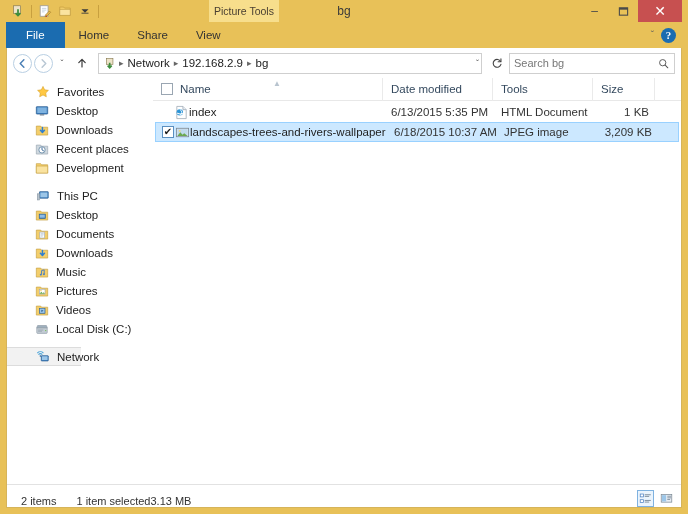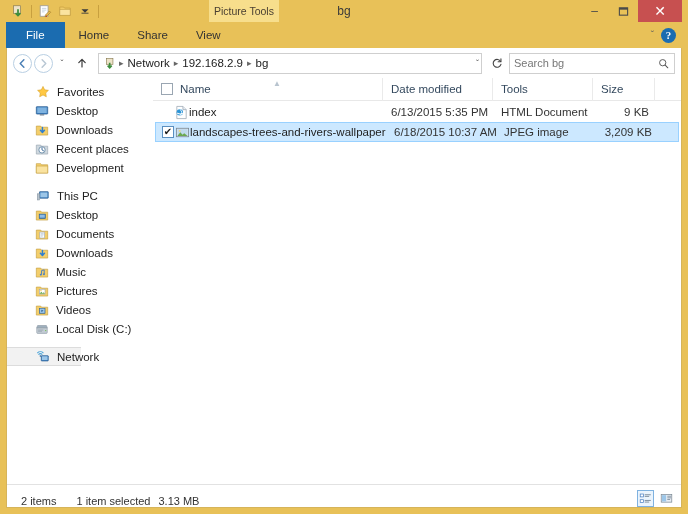--- a/index.html
+++ b/index.html
@@ -244,21 +244,21 @@
   .statusbar {
     height: 23px;
     border-top: 1px solid #e2e2e2;
     display: flex; align-items: flex-end;
     padding: 12px 6px 0 14px;
     font-size: 11px; color: #333;
     background: #fff;
     position: relative;
   }
   .st-items { margin-right: 20px; }
-  .st-sel { margin-right: 8px; }
+  .st-sel { margin-right: 0; }
   .viewbtns {
     position: absolute; right: 6px;
     display: flex; gap: 4px; align-items: center;
   }
   .viewbtn {
     width: 17px; height: 17px;
     display: flex; align-items: center; justify-content: center;
   }
   .viewbtn.active { border: 1px solid #7fb2e0; background: #EAF4FD; }
 
@@ -562,21 +562,21 @@
                   <path d="M9.5 1.5V5H13" fill="#e8eef4" stroke="#9aa6b2" stroke-width="0.8"></path>
                   <circle cx="6.2" cy="7.8" r="3.4" fill="#2B94D6"></circle>
                   <path d="M3.4 8.6c2 1.2 4.4 1.2 6 0.2" stroke="#fff" stroke-width="1.1" fill="none"></path>
                   <path d="M6.2 4.8a3.4 3.4 0 0 1 0 6.2" stroke="#fff" stroke-width="0.9" fill="none"></path>
                 </svg>
               </span>
               <span>index</span>
             </div>
             <div class="cell c-date">6/13/2015 5:35 PM</div>
             <div class="cell c-type">HTML Document</div>
-            <div class="cell c-size">9 KB</div>
+            <div class="cell c-size">1 KB</div>
           </div>
 
           <div class="row selected">
             <div class="cell c-name">
               <span class="rowcheck">✔</span>
               <span class="file-ic">
                 <svg width="15" height="15" viewBox="0 0 16 16">
                   <rect x="1.5" y="3.5" width="13" height="9" fill="#E8EEF4" stroke="#7a8894" stroke-width="0.9"></rect>
                   <rect x="2.5" y="4.4" width="11" height="7.2" fill="#BFD9EC"></rect>
                   <path d="M2.5 11.6l3.2-3.8 2.3 2.6 1.8-1.6 3.7 2.8z" fill="#6CA84F"></path>

